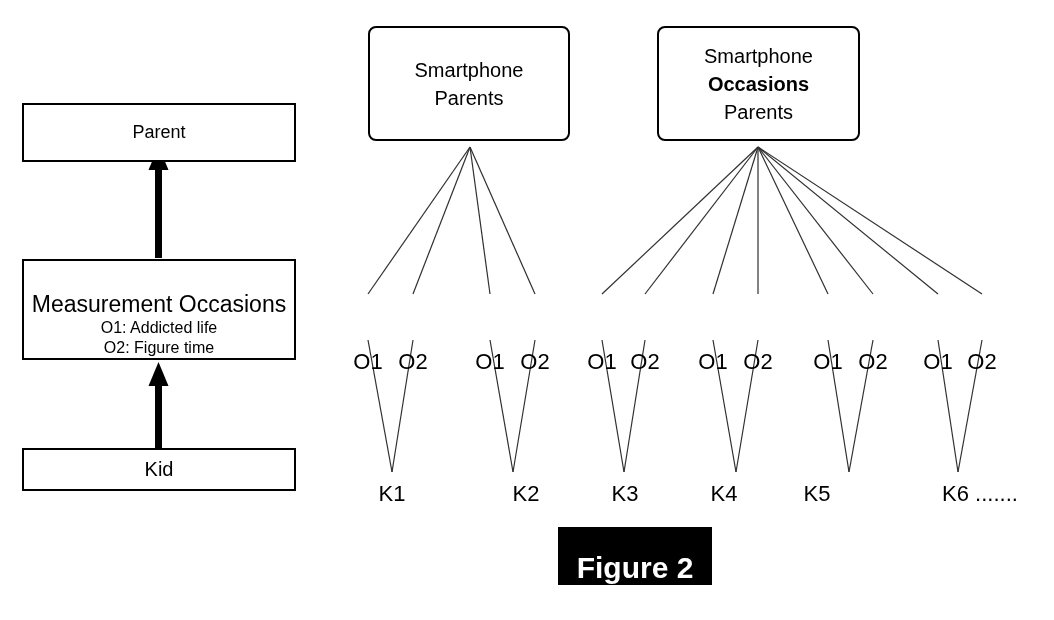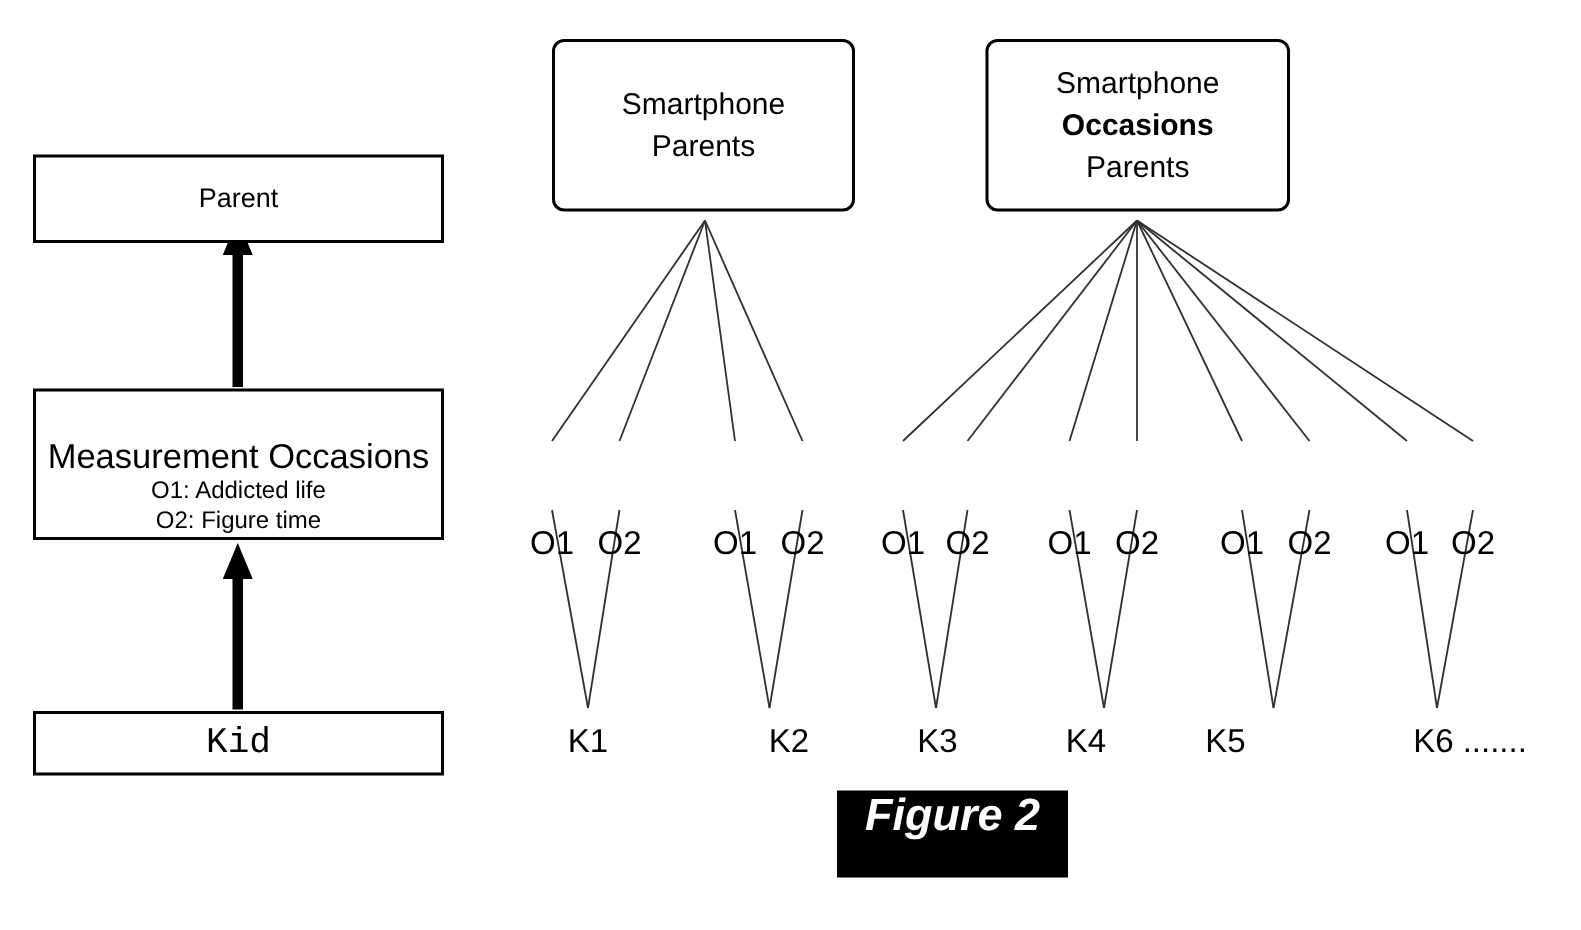--- a/index.html
+++ b/index.html
@@ -15,21 +15,21 @@
 
   
   .rect-box{
     position:absolute;left:22px;width:274px;box-sizing:border-box;
     border:2px solid var(--ink);background:#ffffff;
     display:flex;flex-direction:column;align-items:center;justify-content:center;
     text-align:center;
   }
   .parent-box{top:103px;height:59px;font-size:18px;}
   .mo-box{top:259px;height:101px;justify-content:flex-end;}
-  .kid-box{top:474px;height:43px;font-size:24px;font-family:Liberation Mono, monospace;}
+  .kid-box{top:448px;height:43px;font-size:20px;}
   .mo-title{font-size:23px;line-height:28px;}
   .mo-sub{font-size:16px;line-height:20px;}
 
   
   .group-box{
     position:absolute;top:26px;height:115px;box-sizing:border-box;
     border:2px solid var(--ink);border-radius:8px;background:#ffffff;
     display:flex;flex-direction:column;align-items:center;justify-content:center;
     text-align:center;font-size:20px;line-height:28px;
   }
@@ -44,22 +44,22 @@
   }
   .k-label{
     position:absolute;top:481px;transform:translateX(-50%);
     font-size:22px;line-height:26px;white-space:nowrap;
   }
 
   
   .caption{
     position:absolute;left:558px;top:527px;width:154px;height:58px;
     background:var(--caption_bg);color:var(--caption_fg);
-    display:flex;align-items:flex-start;justify-content:center;
-    font-size:30px;font-weight:bold;font-style:italic;
+    display:flex;align-items:flex-end;justify-content:center;
+    font-size:30px;font-weight:bold;
   }
 </style>
 </head>
 <body>
 
 <div class="stage">
 
   <svg class="lines-svg" viewBox="0 0 1054 620" xmlns="http://www.w3.org/2000/svg" aria-hidden="true">
 
     <g fill="#000000" stroke="none">

